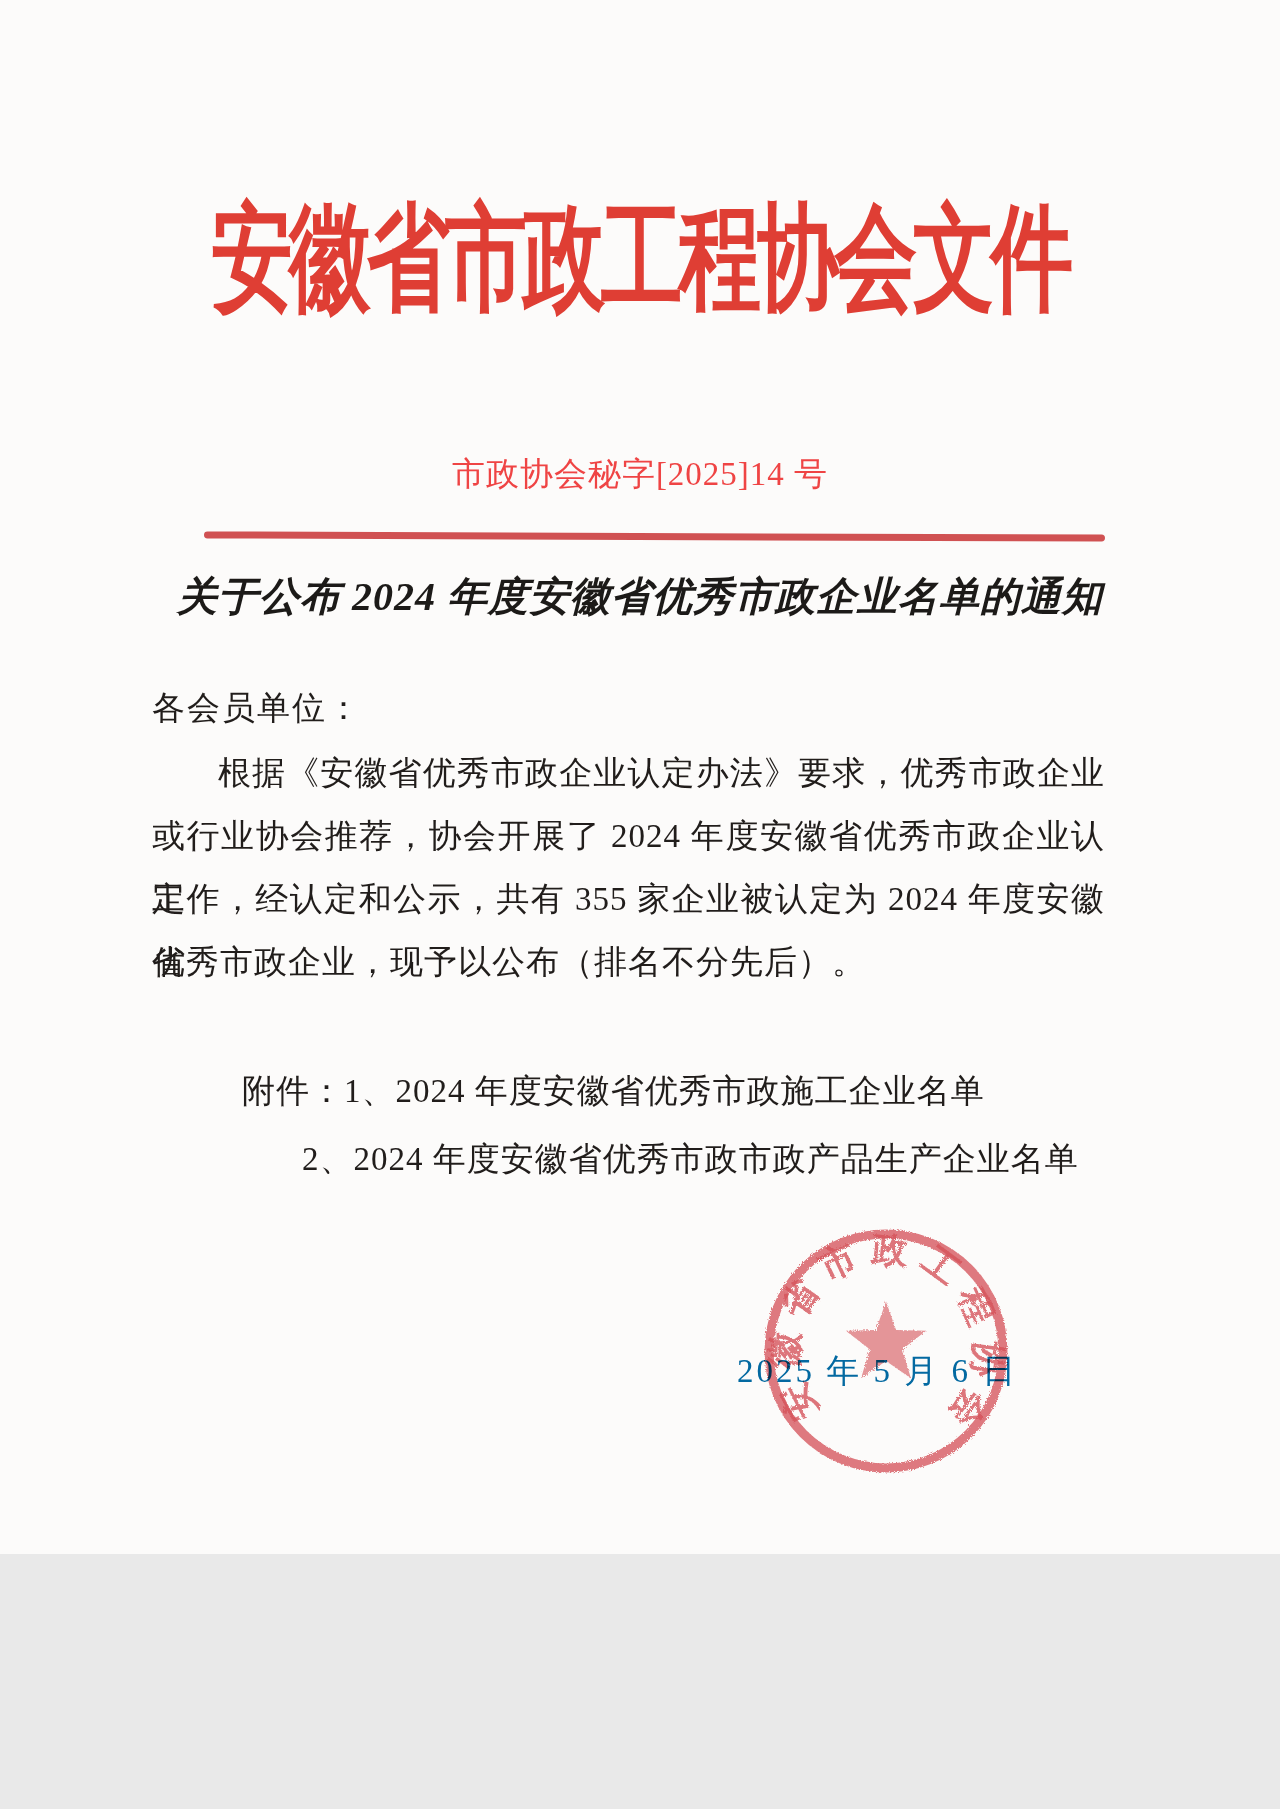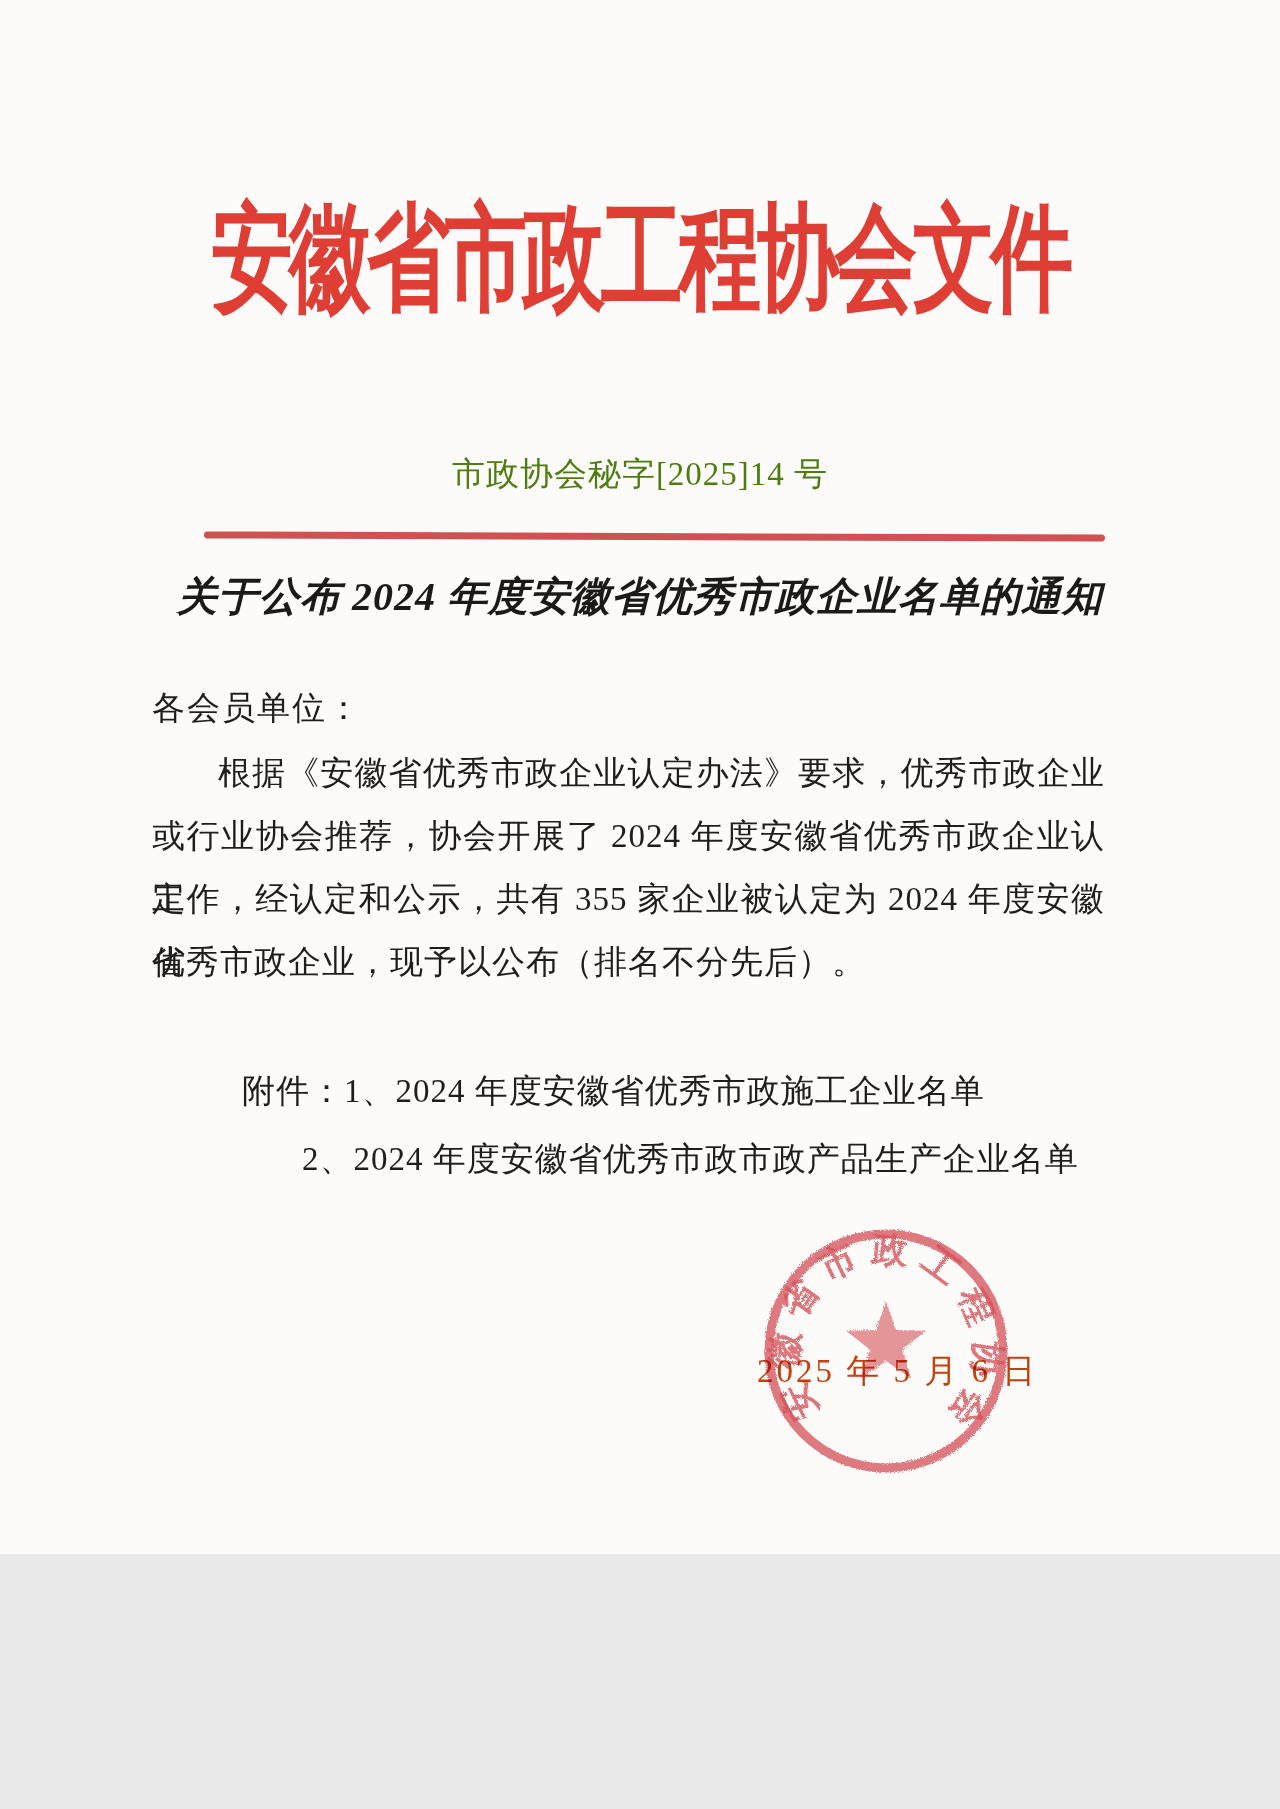--- a/index.html
+++ b/index.html
@@ -35,21 +35,21 @@
     white-space:nowrap;
   }
   .doc-number{
     position:absolute;
     top:452px;
     left:0;
     width:100%;
     text-align:center;
     font-size:33px;
     letter-spacing:1px;
-    color:#4d7c0f;
+    color:#ef4444;
   }
   .red-divider{
     position:absolute;
     top:533px;
     left:204px;
     width:901px;
     height:7px;
     background:var(--divider-red);
     border-radius:4px;
     transform:rotate(0.2deg);
@@ -129,23 +129,22 @@
     fill:var(--stamp-red);
     fill-opacity:0.8;
   }
   .issue-date{
     position:absolute;
     top:1349px;
     left:737px;
     z-index:1;
     font-size:33px;
     letter-spacing:3px;
-    color:#c2410c;
+    color:#0369a1;
     white-space:nowrap;
-    margin-left:20px;
   }
 </style>
 </head>
 <body>
 
 <div class="page">
 
   <div class="org-title">安徽省市政工程协会文件</div>
 
   <div class="doc-number">市政协会秘字[2025]14 号</div>

